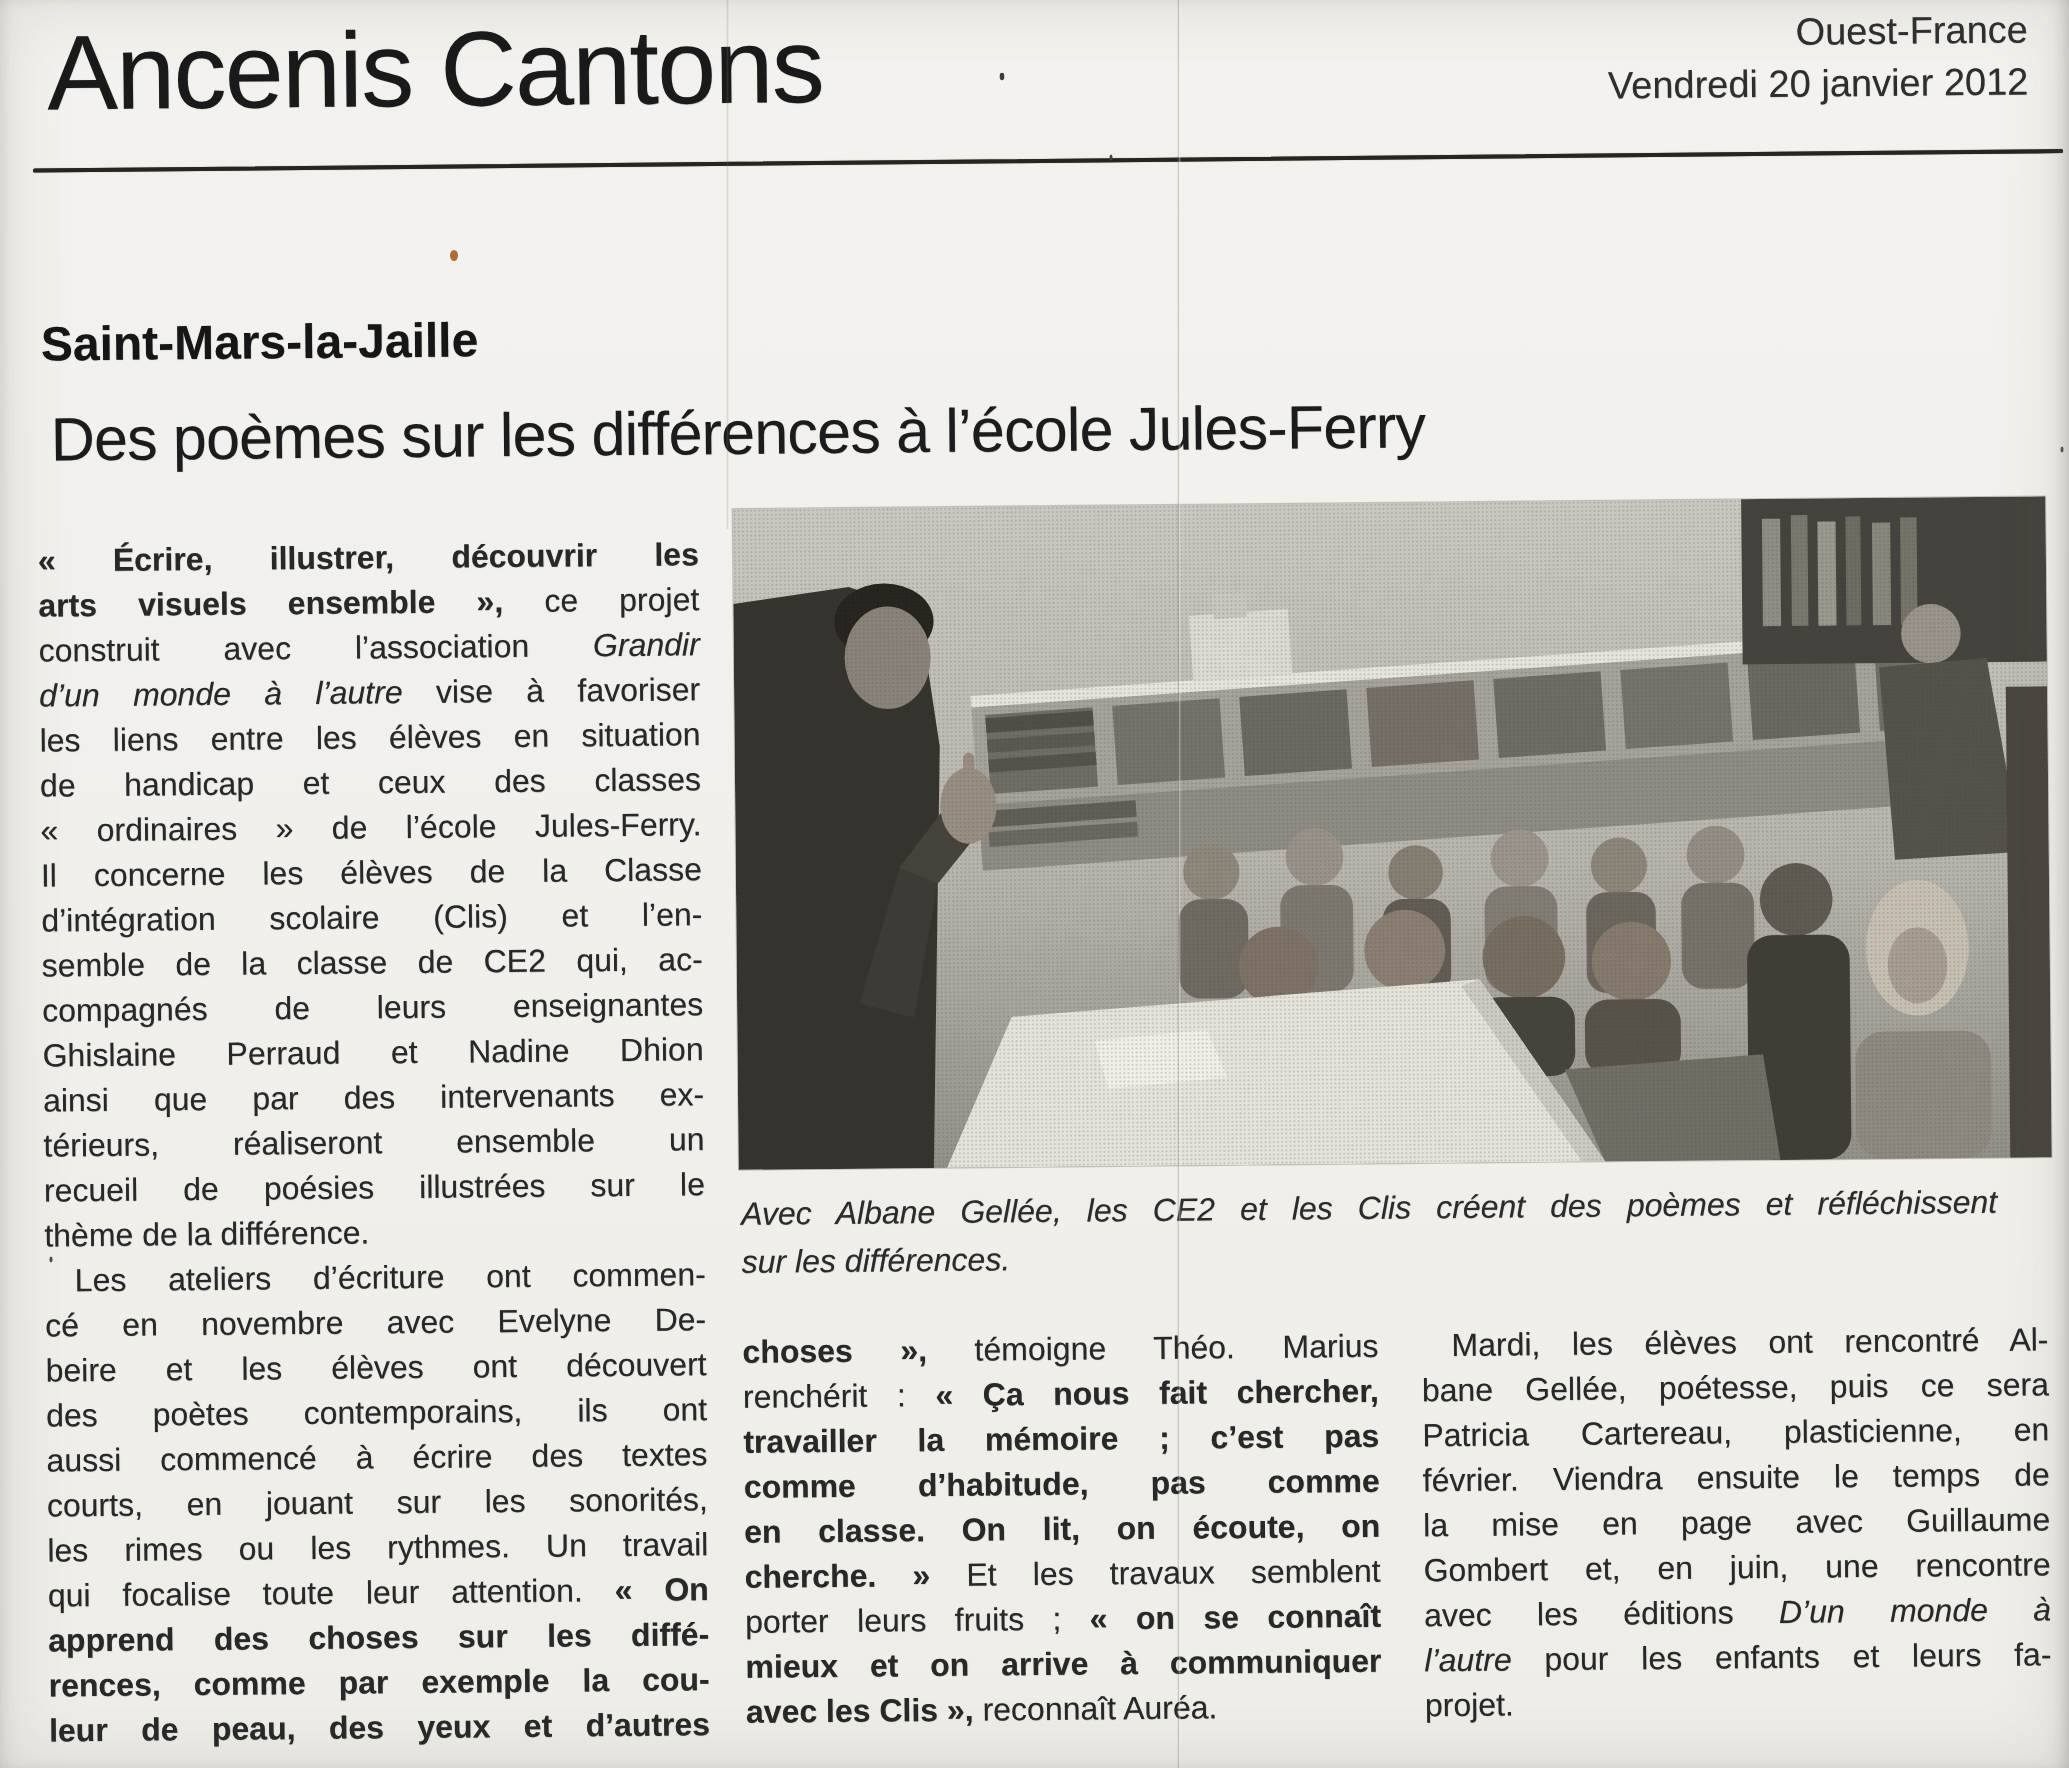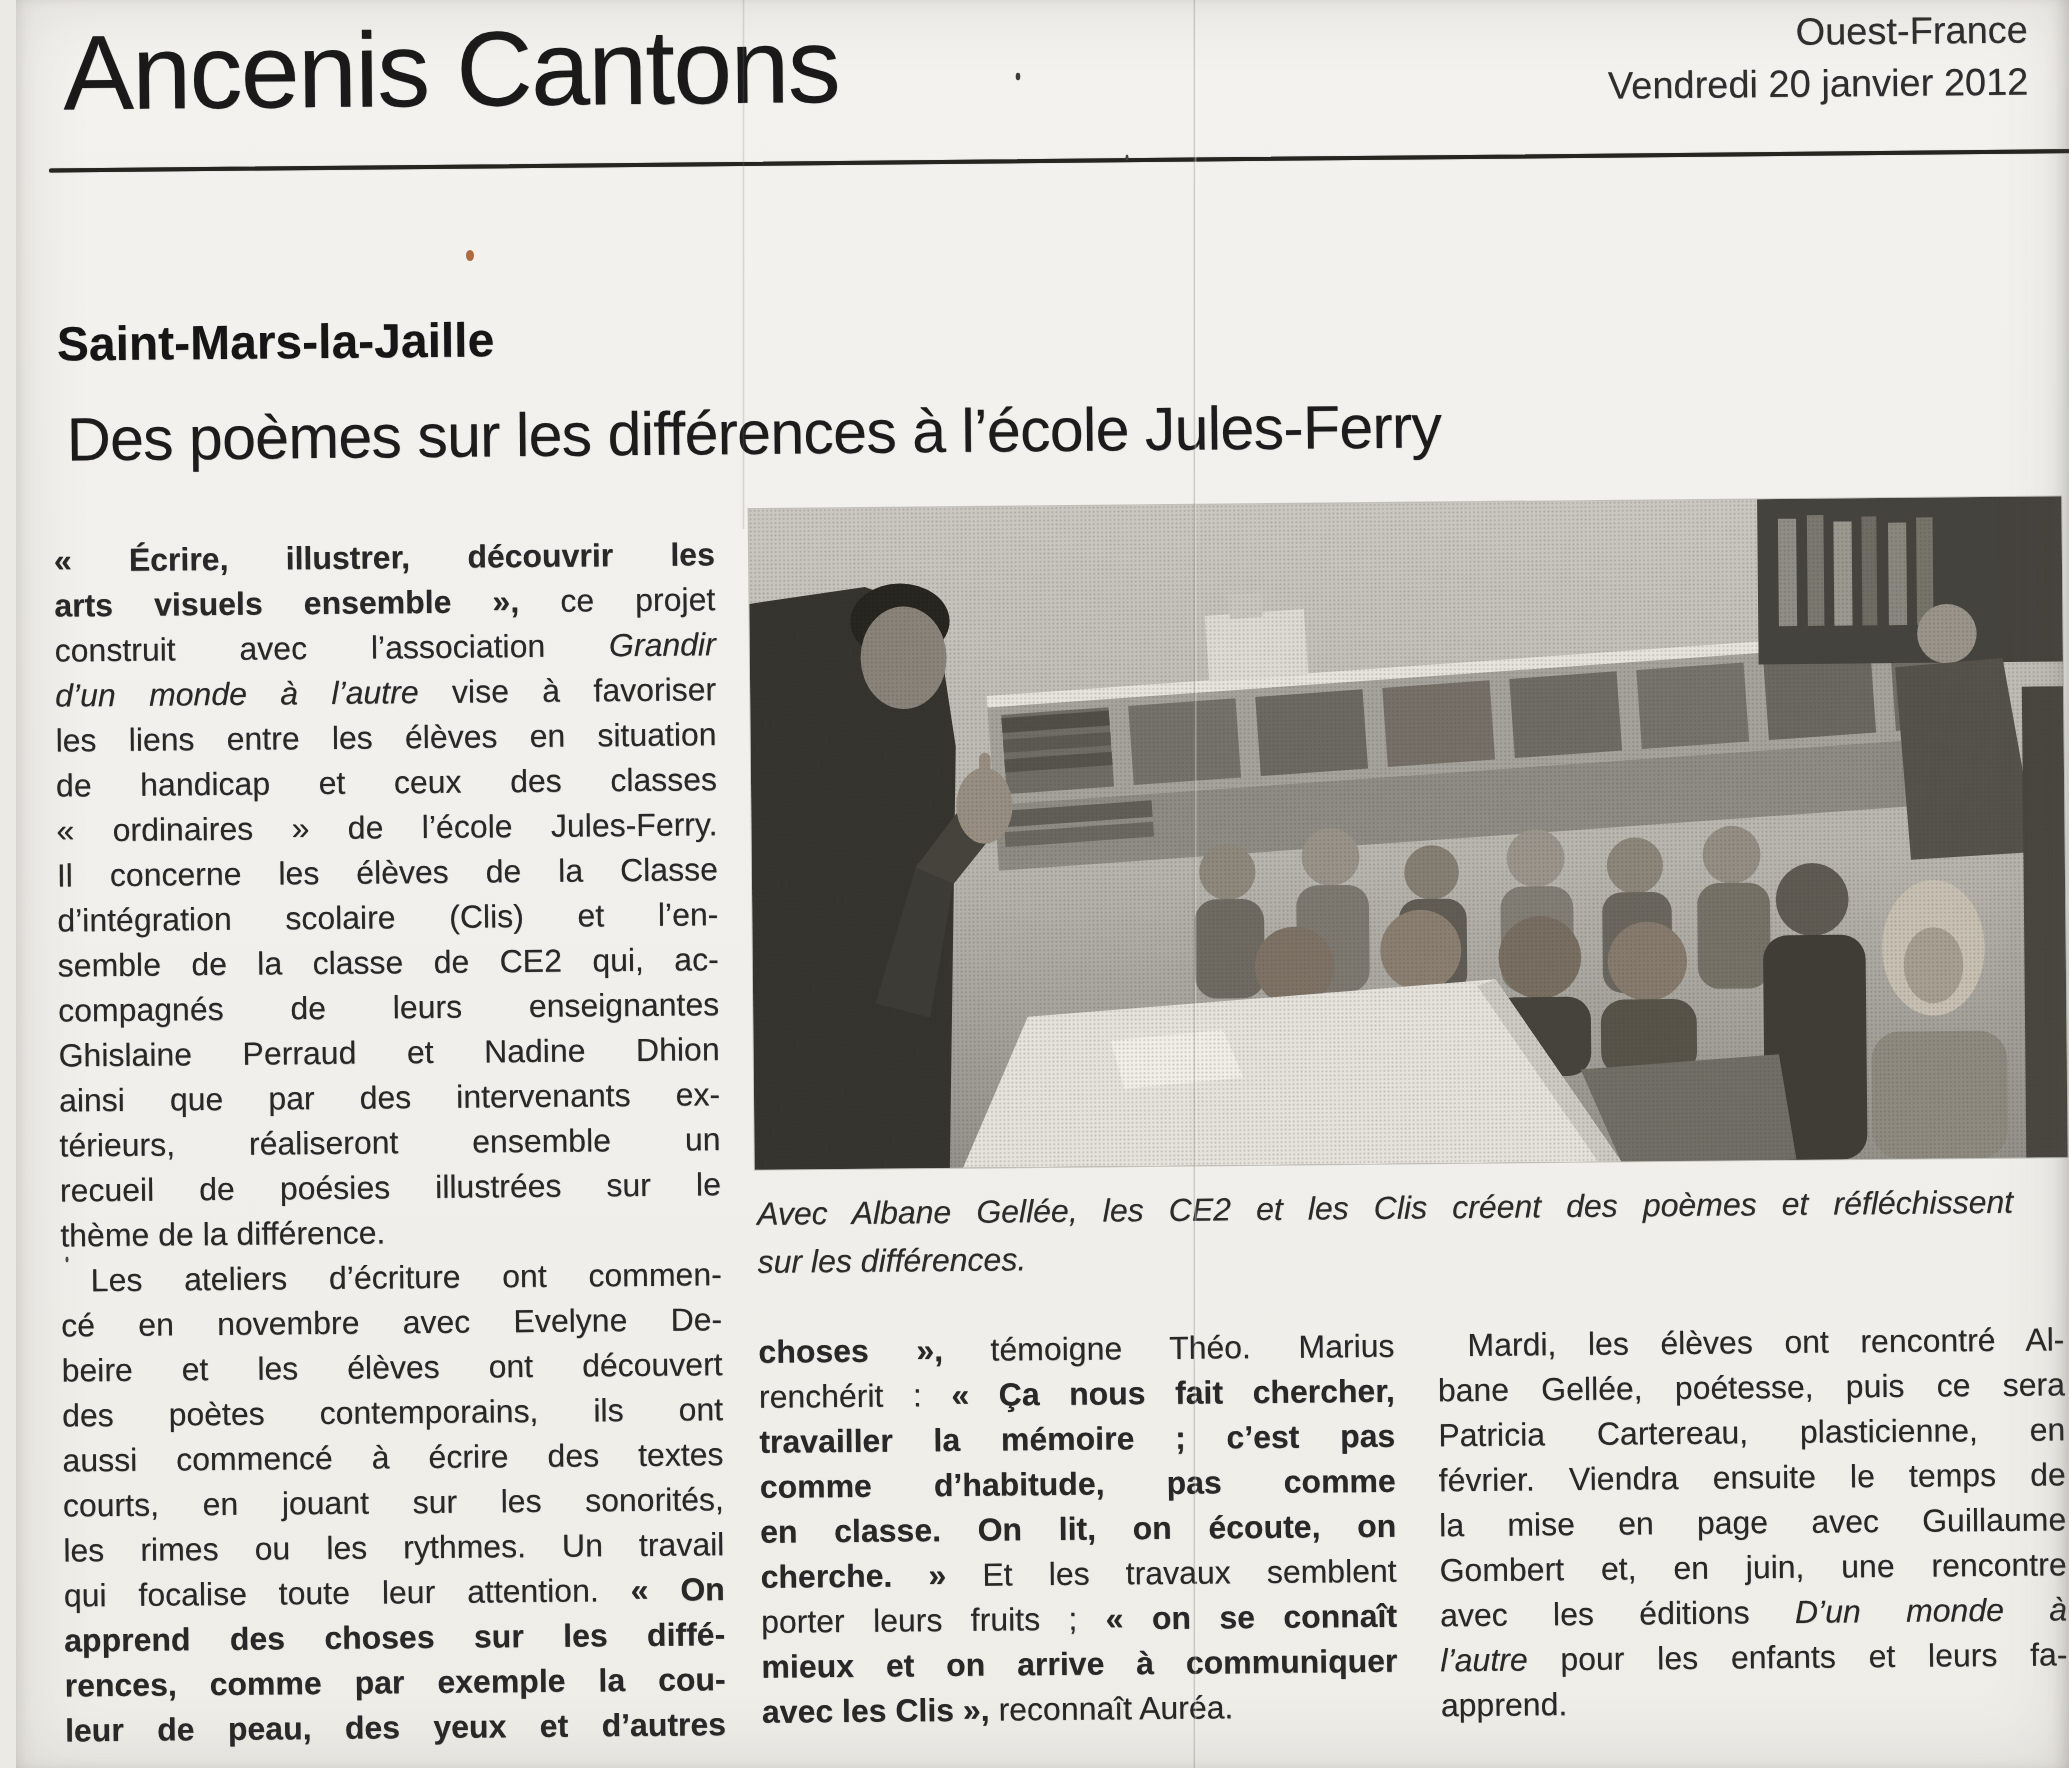--- a/index.html
+++ b/index.html
@@ -5,21 +5,20 @@
   html, body {
     margin: 0; padding: 0;
     width: 2070px; height: 1769px;
     overflow: hidden;
     background: #eceae5;
     font-family: "Liberation Sans", sans-serif;
   }
   .page {
     position: absolute; inset: 0;
     background: linear-gradient(180deg, #f3f2ee 0%, #f1f0ec 40%, #eeede8 100%);
-    margin-left: 16px;
   }
   .sheet {
     position: absolute; inset: 0;
     transform: rotate(-0.55deg);
     transform-origin: 1035px 884px;
     text-shadow: 0.2px 0.3px 0.8px rgba(35,35,35,0.45);
     color: #282828;
   }
   .masthead {
     position: absolute; left: 55px; top: 5px; margin: 0;
@@ -262,21 +261,21 @@
       </div>
     <div class="col col-right">
         <div class="tline ind"><span class="sg-n">Mardi, les élèves ont rencontré Al-</span></div>
         <div class="tline"><span class="sg-n">bane Gellée, poétesse, puis ce sera</span></div>
         <div class="tline"><span class="sg-n">Patricia Cartereau, plasticienne, en</span></div>
         <div class="tline"><span class="sg-n">février. Viendra ensuite le temps de</span></div>
         <div class="tline"><span class="sg-n">la mise en page avec Guillaume</span></div>
         <div class="tline"><span class="sg-n">Gombert et, en juin, une rencontre</span></div>
         <div class="tline"><span class="sg-n">avec les éditions </span><span class="sg-i">D’un monde à</span></div>
         <div class="tline"><span class="sg-i">l’autre</span><span class="sg-n"> pour les enfants et leurs fa-</span></div>
-        <div class="tline end"><span class="sg-n">apprend.</span></div>
+        <div class="tline end"><span class="sg-n">projet.</span></div>
       </div>
 
   </div>
 
   <div class="crease crease-main"></div>
   <div class="crease crease-top"></div>
   <div class="specks"></div>
   <div class="vignette"></div>
 </div>
 

